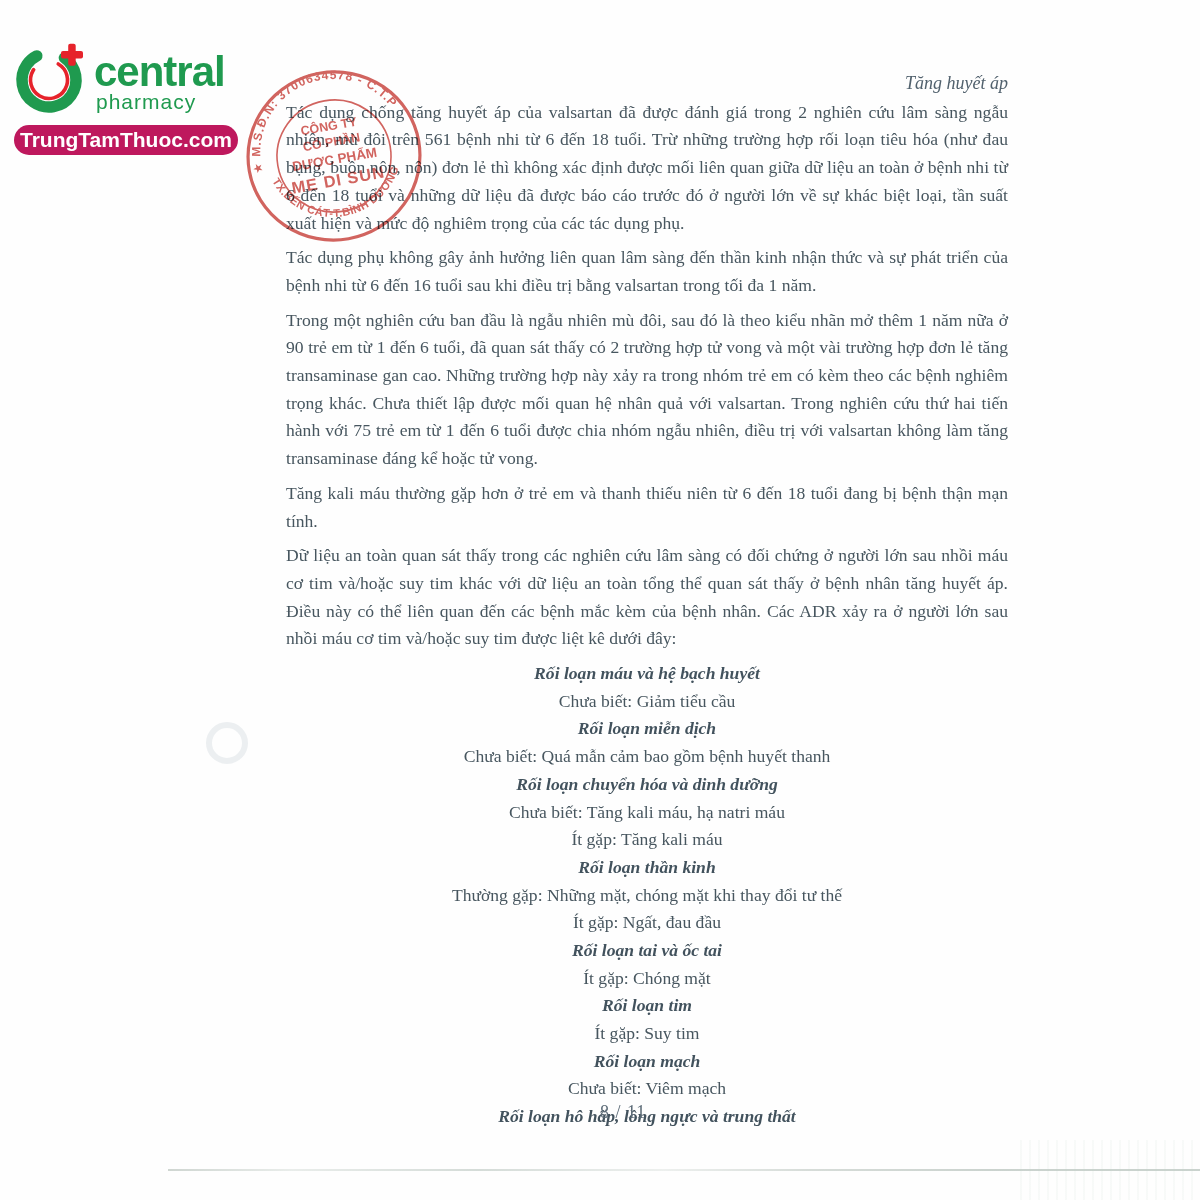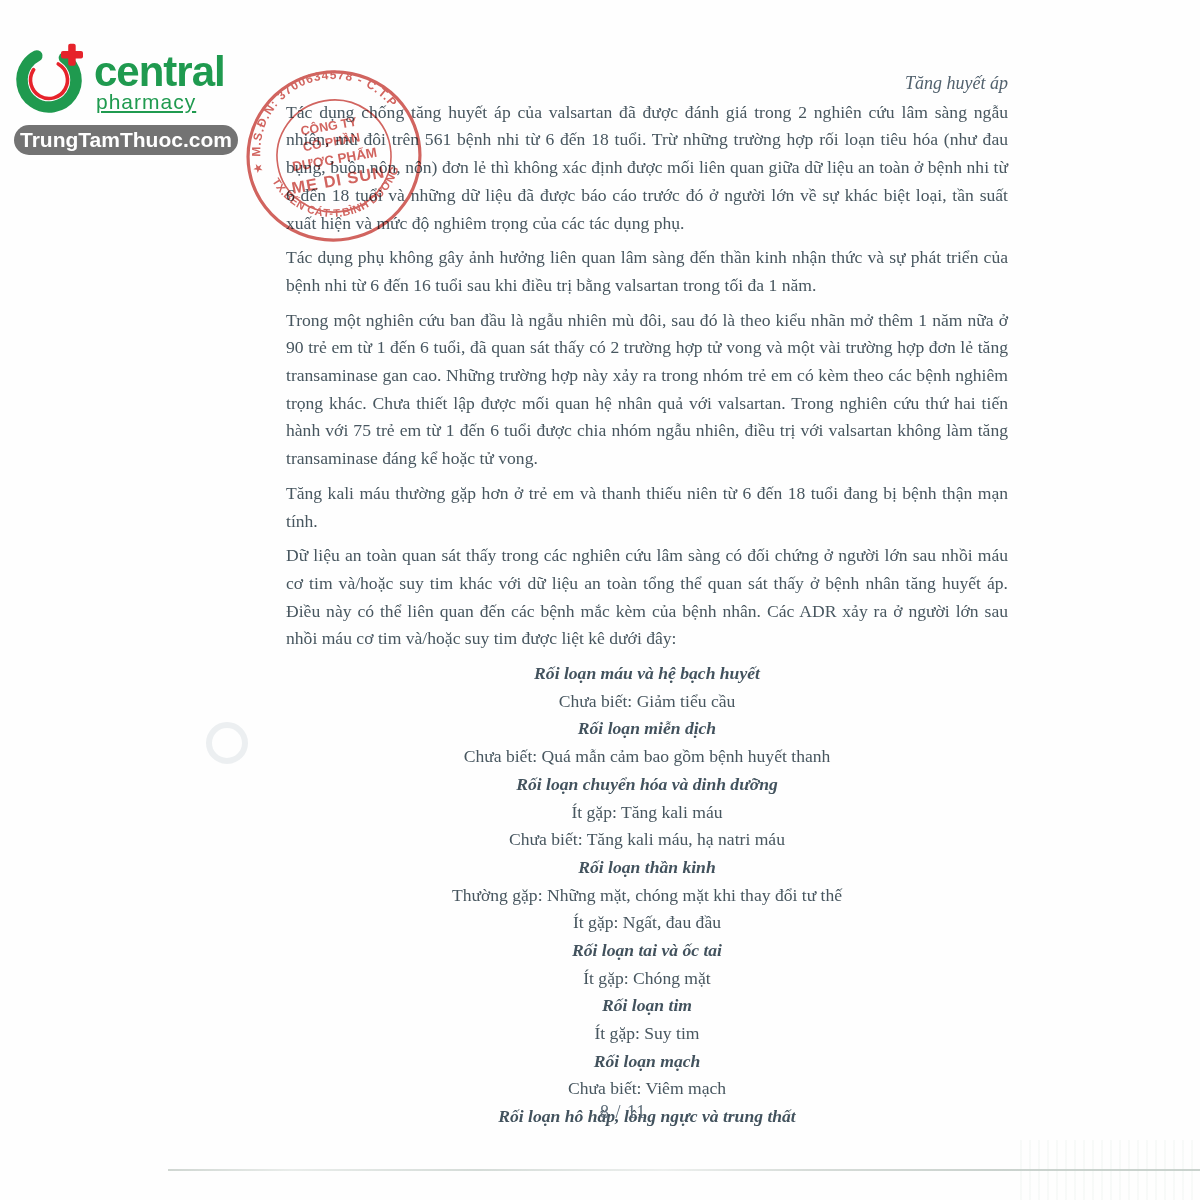--- a/index.html
+++ b/index.html
@@ -11,25 +11,25 @@
     overflow:hidden;
     font-family:"Liberation Serif","DejaVu Serif",serif;
   }
 
   
   .logo{position:absolute;left:12px;top:39px;width:240px;}
   .logo-row{display:flex;align-items:flex-start;}
   .logo-mark{flex:0 0 auto;}
   .logo-words{margin-left:6px;margin-top:14px;font-family:"Liberation Sans","DejaVu Sans",sans-serif;}
   .logo-brand{color:#1f9a4f;font-size:42px;font-weight:700;line-height:38px;letter-spacing:-1px;}
-  .logo-sub{color:#1f9a4f;font-size:21px;font-weight:400;line-height:22px;letter-spacing:1px;margin-left:2px;text-decoration:underline;}
+  .logo-sub{color:#1f9a4f;font-size:21px;font-weight:400;line-height:22px;letter-spacing:1px;margin-left:2px;}
   .logo-badge{
     margin-top:6px;margin-left:2px;
     width:224px;height:30px;
-    background:#737373;border-radius:16px;
+    background:#be185d;border-radius:16px;
     color:#ffffff;font-family:"Liberation Sans","DejaVu Sans",sans-serif;
     font-size:21px;font-weight:700;line-height:30px;text-align:center;
   }
 
   
   .content{
     position:absolute;left:286px;top:70px;width:722px;
     color:#47565f;
     font-size:17.6px;line-height:27.7px;
     text-align:justify;
@@ -109,22 +109,22 @@
     <p>Trong một nghiên cứu ban đầu là ngẫu nhiên mù đôi, sau đó là theo kiểu nhãn mở thêm 1 năm nữa ở 90 trẻ em từ 1 đến 6 tuổi, đã quan sát thấy có 2 trường hợp tử vong và một vài trường hợp đơn lẻ tăng transaminase gan cao. Những trường hợp này xảy ra trong nhóm trẻ em có kèm theo các bệnh nghiêm trọng khác. Chưa thiết lập được mối quan hệ nhân quả với valsartan. Trong nghiên cứu thứ hai tiến hành với 75 trẻ em từ 1 đến 6 tuổi được chia nhóm ngẫu nhiên, điều trị với valsartan không làm tăng transaminase đáng kể hoặc tử vong.</p>
     <p>Tăng kali máu thường gặp hơn ở trẻ em và thanh thiếu niên từ 6 đến 18 tuổi đang bị bệnh thận mạn tính.</p>
     <p>Dữ liệu an toàn quan sát thấy trong các nghiên cứu lâm sàng có đối chứng ở người lớn sau nhồi máu cơ tim và/hoặc suy tim khác với dữ liệu an toàn tổng thể quan sát thấy ở bệnh nhân tăng huyết áp. Điều này có thể liên quan đến các bệnh mắc kèm của bệnh nhân. Các ADR xảy ra ở người lớn sau nhồi máu cơ tim và/hoặc suy tim được liệt kê dưới đây:</p>
 
     <div class="adr">
       <div class="h">Rối loạn máu và hệ bạch huyết</div>
       <div class="i">Chưa biết: Giảm tiểu cầu</div>
       <div class="h">Rối loạn miễn dịch</div>
       <div class="i">Chưa biết: Quá mẫn cảm bao gồm bệnh huyết thanh</div>
       <div class="h">Rối loạn chuyển hóa và dinh dưỡng</div>
+      <div class="i">Chưa biết: Tăng kali máu, hạ natri máu</div>
       <div class="i">Ít gặp: Tăng kali máu</div>
-      <div class="i">Chưa biết: Tăng kali máu, hạ natri máu</div>
       <div class="h">Rối loạn thần kinh</div>
       <div class="i">Thường gặp: Những mặt, chóng mặt khi thay đổi tư thế</div>
       <div class="i">Ít gặp: Ngất, đau đầu</div>
       <div class="h">Rối loạn tai và ốc tai</div>
       <div class="i">Ít gặp: Chóng mặt</div>
       <div class="h">Rối loạn tim</div>
       <div class="i">Ít gặp: Suy tim</div>
       <div class="h">Rối loạn mạch</div>
       <div class="i">Chưa biết: Viêm mạch</div>
       <div class="h">Rối loạn hô hấp, lồng ngực và trung thất</div>

